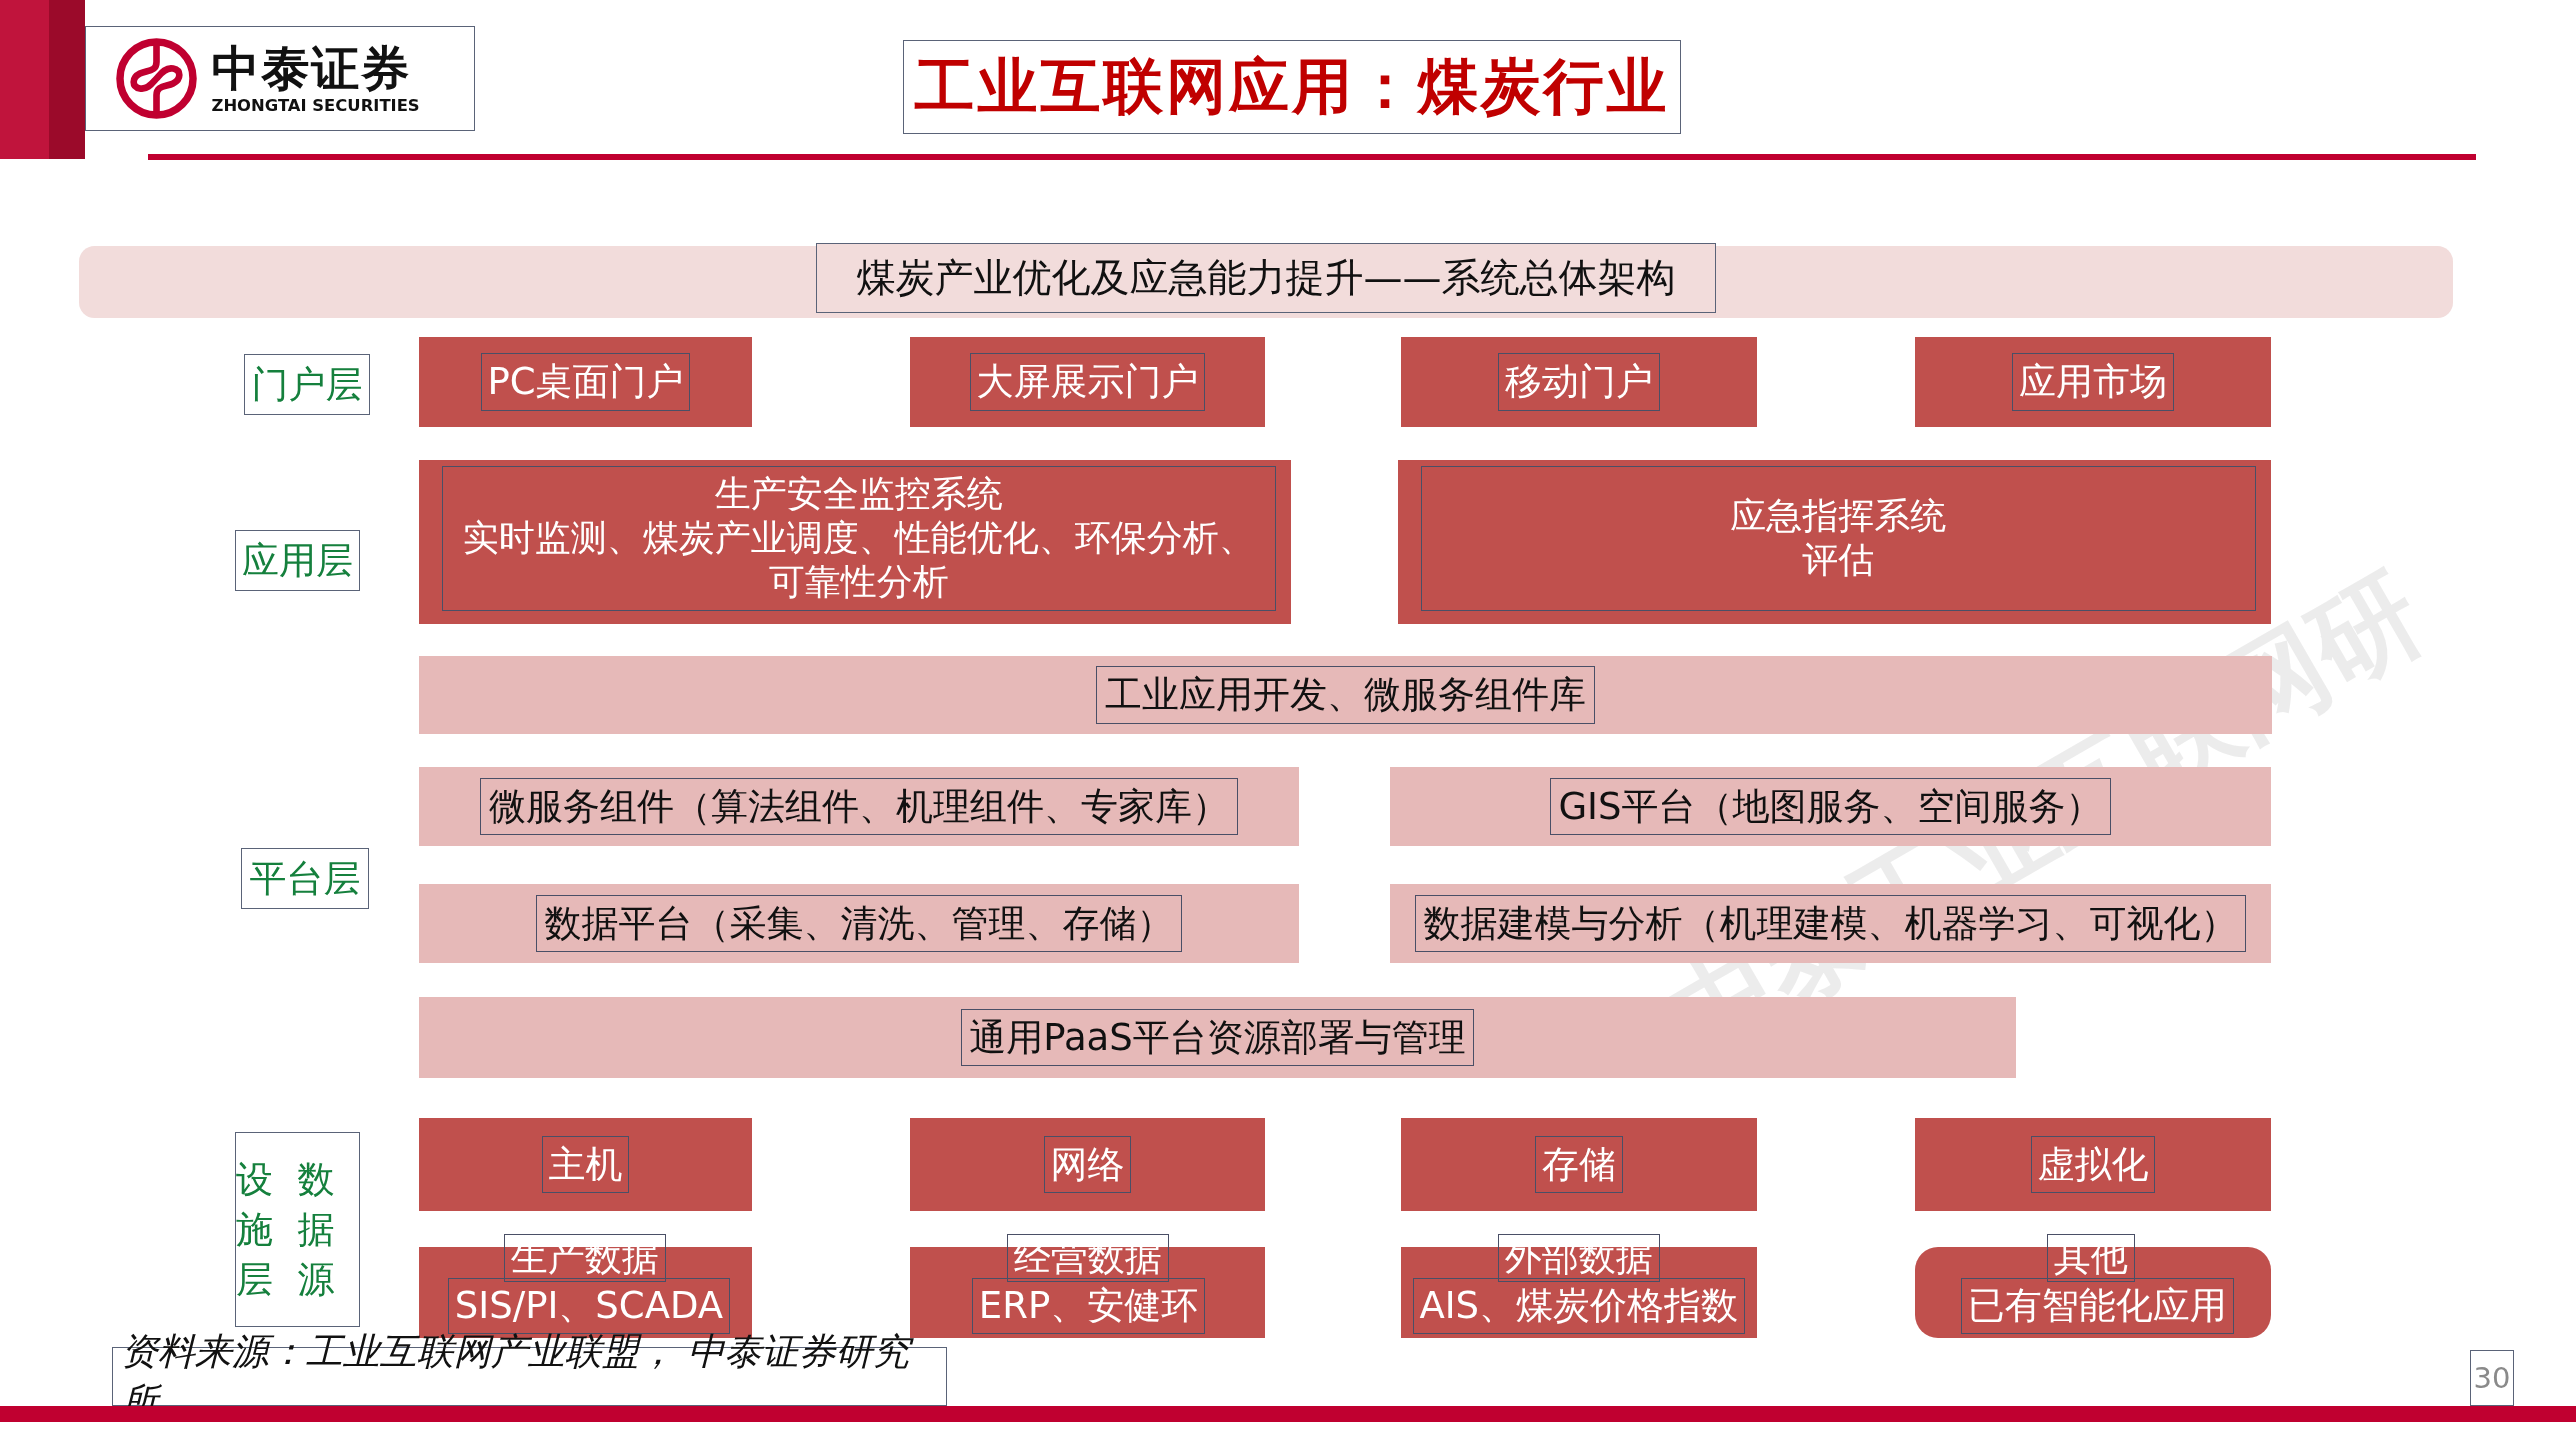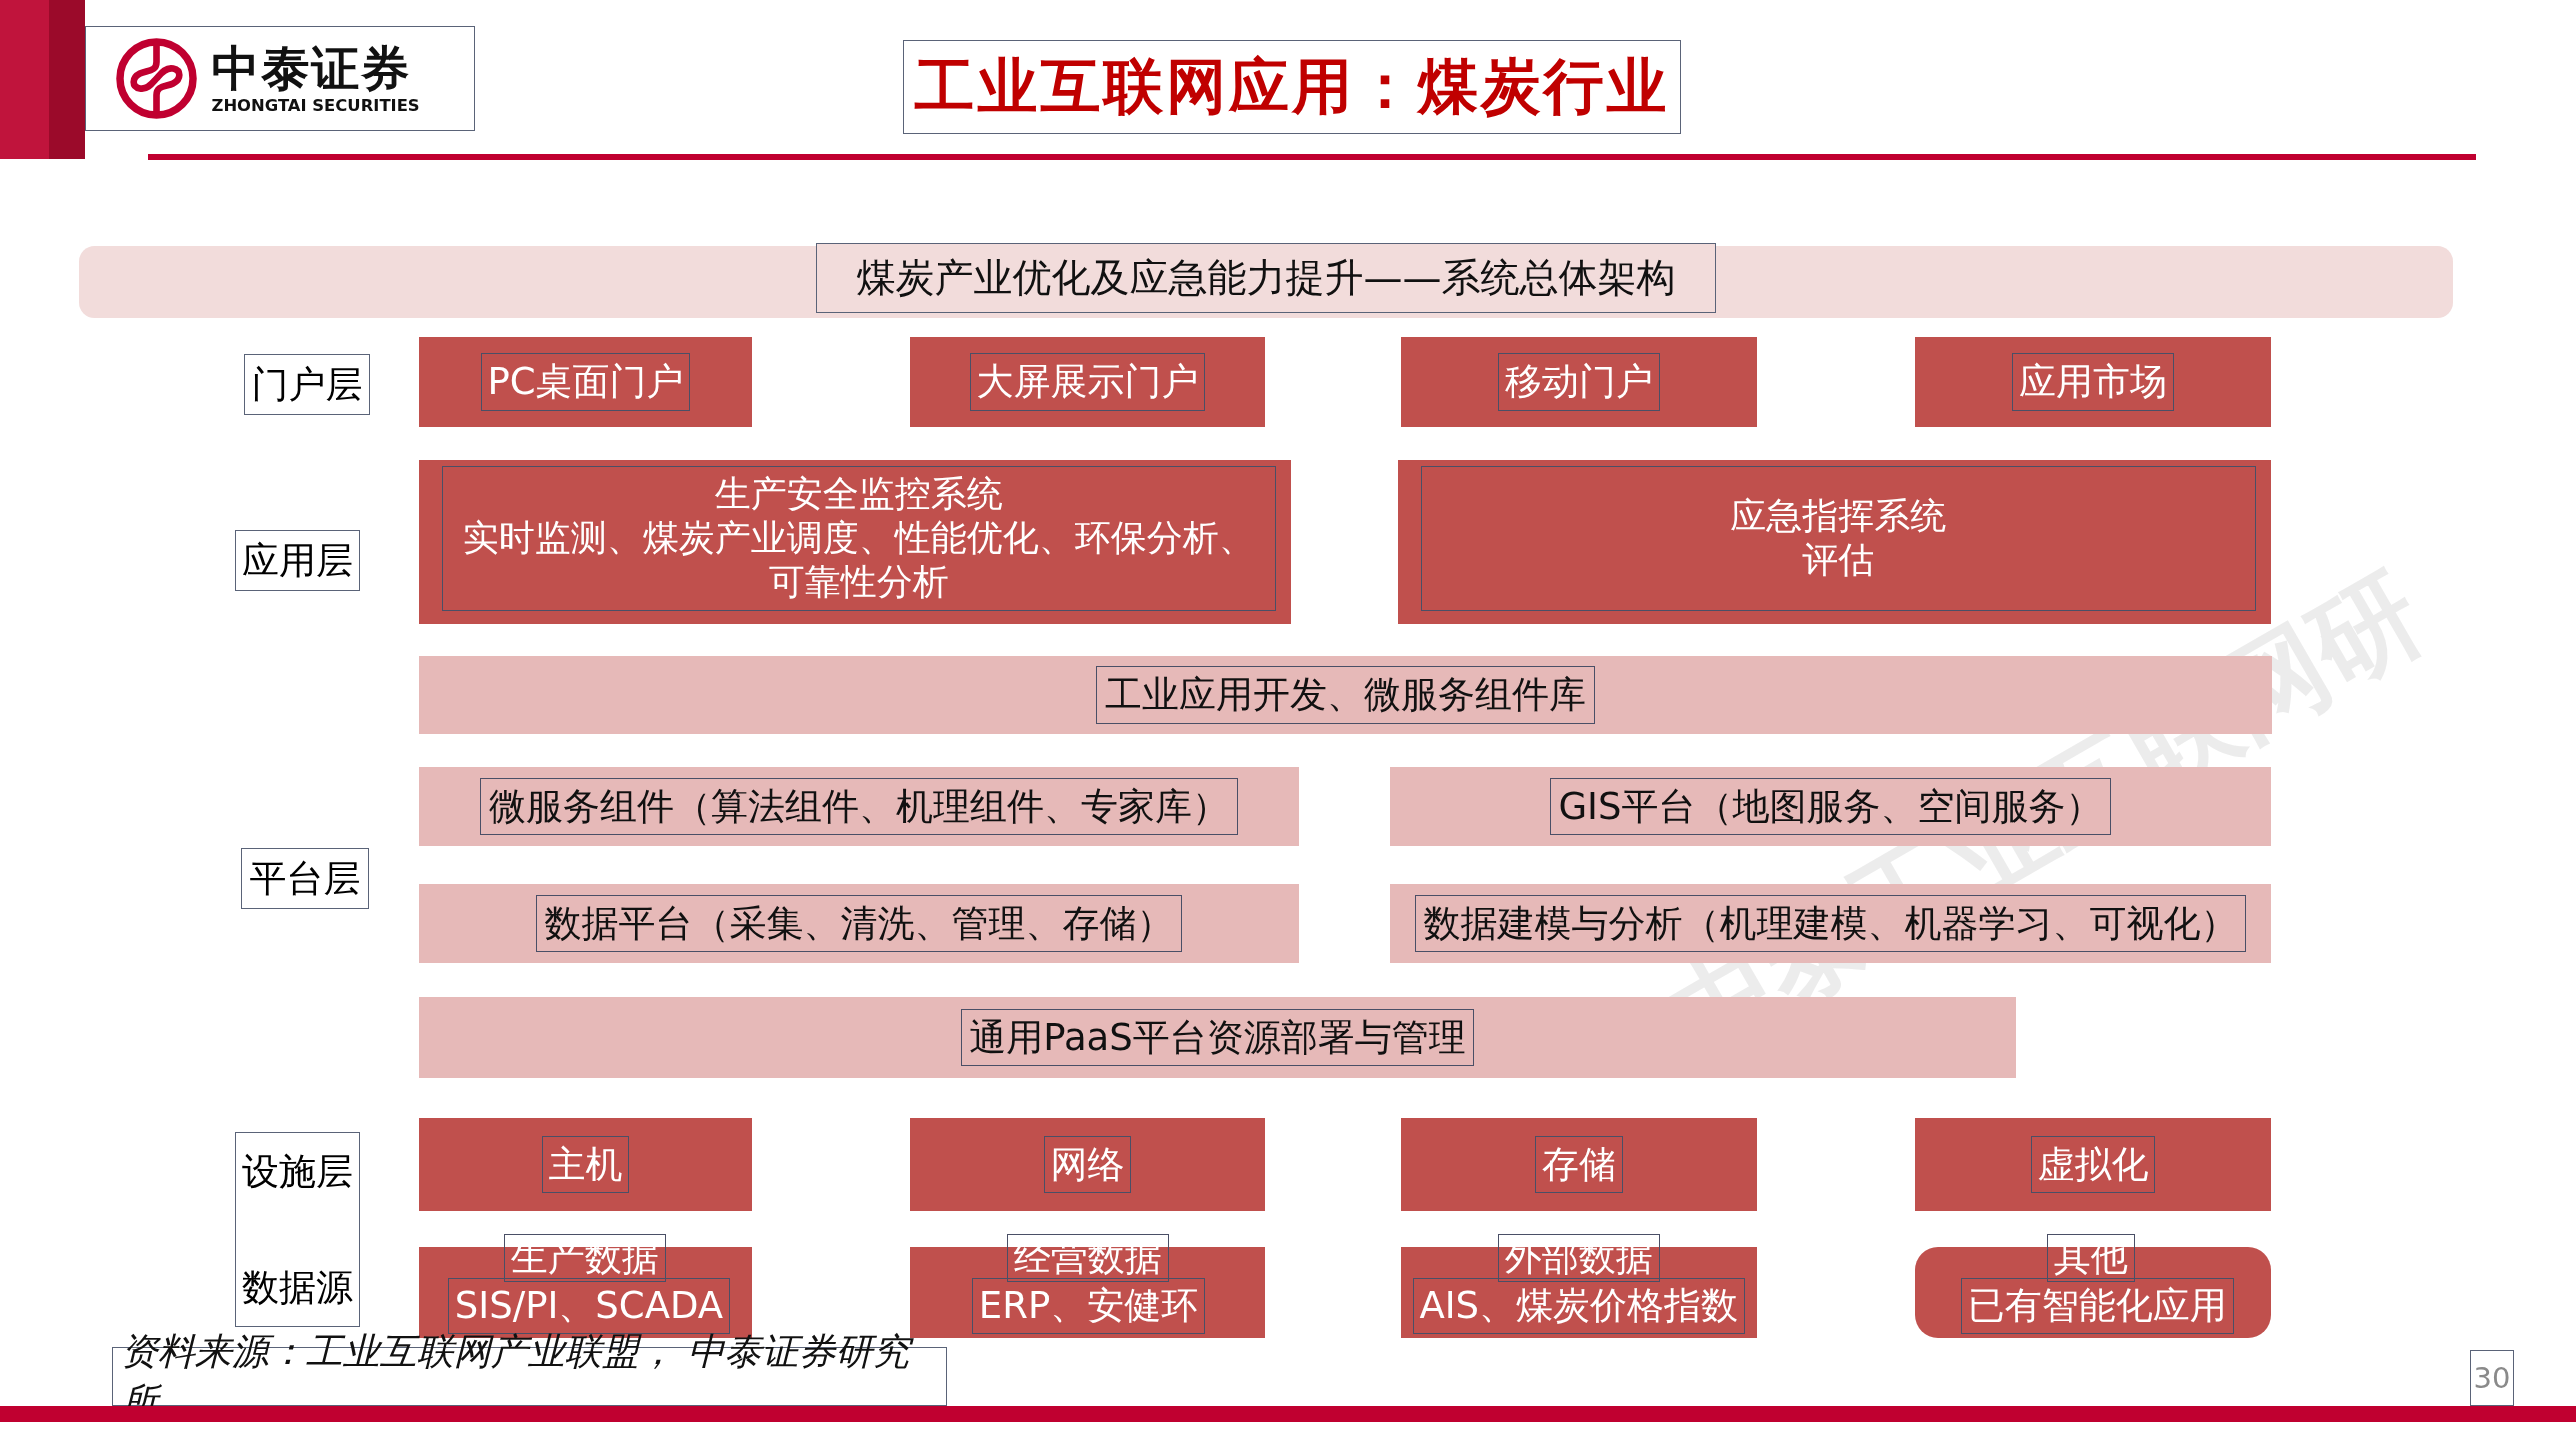--- a/index.html
+++ b/index.html
@@ -15,21 +15,21 @@
   .logo-cn { font-size:48px; font-weight:bold; color:#111; letter-spacing:1.9px; line-height:54px; }
   .logo-en { font-size:16.4px; font-weight:bold; color:#111; line-height:21px; }
   .title-box { left:903px; top:40px; width:778px; height:94px; border:1.9px solid #5a6378; background:#fff;
                display:flex; align-items:center; justify-content:center; }
   .title-text { font-size:60px; font-weight:bold; color:#C00000; letter-spacing:2.9px; }
   .top-rule { left:148px; top:154px; width:2328px; height:5.8px; background:#C00030; }
   .banner { left:79px; top:246px; width:2374px; height:72px; background:#F2DCDB; border-radius:15.5px; }
   .banner-title { left:816px; top:243px; width:900px; height:70px; border:1.9px solid #5a6378; background:#F2DCDB;
                   display:flex; align-items:center; justify-content:center; font-size:39px; color:#111; }
   .layer-label { background:#fff; border:1.9px solid #5a6378; display:flex; align-items:center; justify-content:center;
-                 font-size:37px; color:#000000; }
+                 font-size:37px; color:#15803d; }
   .dark { background:#C0504D; display:flex; align-items:center; justify-content:center; }
   .light { background:#E6B9B8; display:flex; align-items:center; justify-content:center; }
   .inner-w { border:1.9px solid #4a4f66; color:#fff; font-size:37px; padding:5.8px 5.8px; line-height:44px; text-align:center; }
   .inner-b { border:1.9px solid #4a4f66; color:#111; font-size:37px; padding:5.8px 7.7px; line-height:44px; text-align:center; }
   .app-inner { left:23px; top:5.8px; right:15.5px; bottom:13.5px; position:absolute; border:1.9px solid #4a4f66;
                color:#fff; font-size:36px; line-height:44px; text-align:center; display:flex; flex-direction:column;
                justify-content:center; }
   .ds-title { position:absolute; border:1.9px solid #4a4f66; color:#fff; font-size:37px; line-height:46px;
               text-align:center; padding:0 5.8px; }
   .ds-sub { position:absolute; border:1.9px solid #4a4f66; color:#fff; font-size:37px; line-height:54px;
@@ -65,21 +65,21 @@
 <div class="abs top-rule"></div>
 
 <div class="abs watermark">中泰工业互联网研</div>
 
 <div class="abs banner"></div>
 <div class="abs banner-title">煤炭产业优化及应急能力提升——系统总体架构</div>
 
 <div class="abs layer-label" style="left:244px;top:354px;width:126px;height:61px;">门户层</div>
 <div class="abs layer-label" style="left:235px;top:530px;width:125px;height:61px;">应用层</div>
 <div class="abs layer-label" style="left:241px;top:848px;width:128px;height:61px;">平台层</div>
-<div class="abs layer-label" style="left:235px;top:1132px;width:125px;height:195px;flex-direction:column;justify-content:space-between;padding:13.5px 0;">
+<div class="abs layer-label" style="left:235px;top:1132px;width:125px;height:195px;flex-direction:row;justify-content:space-between;padding:13.5px 0;">
   <span>设施层</span>
   <span>数据源</span>
 </div>
 
 <div class="abs dark" style="left:419px;top:337px;width:333px;height:90px;">
   <span class="inner-w">PC桌面门户</span>
 </div>
 <div class="abs dark" style="left:910px;top:337px;width:355px;height:90px;">
   <span class="inner-w">大屏展示门户</span>
 </div>

